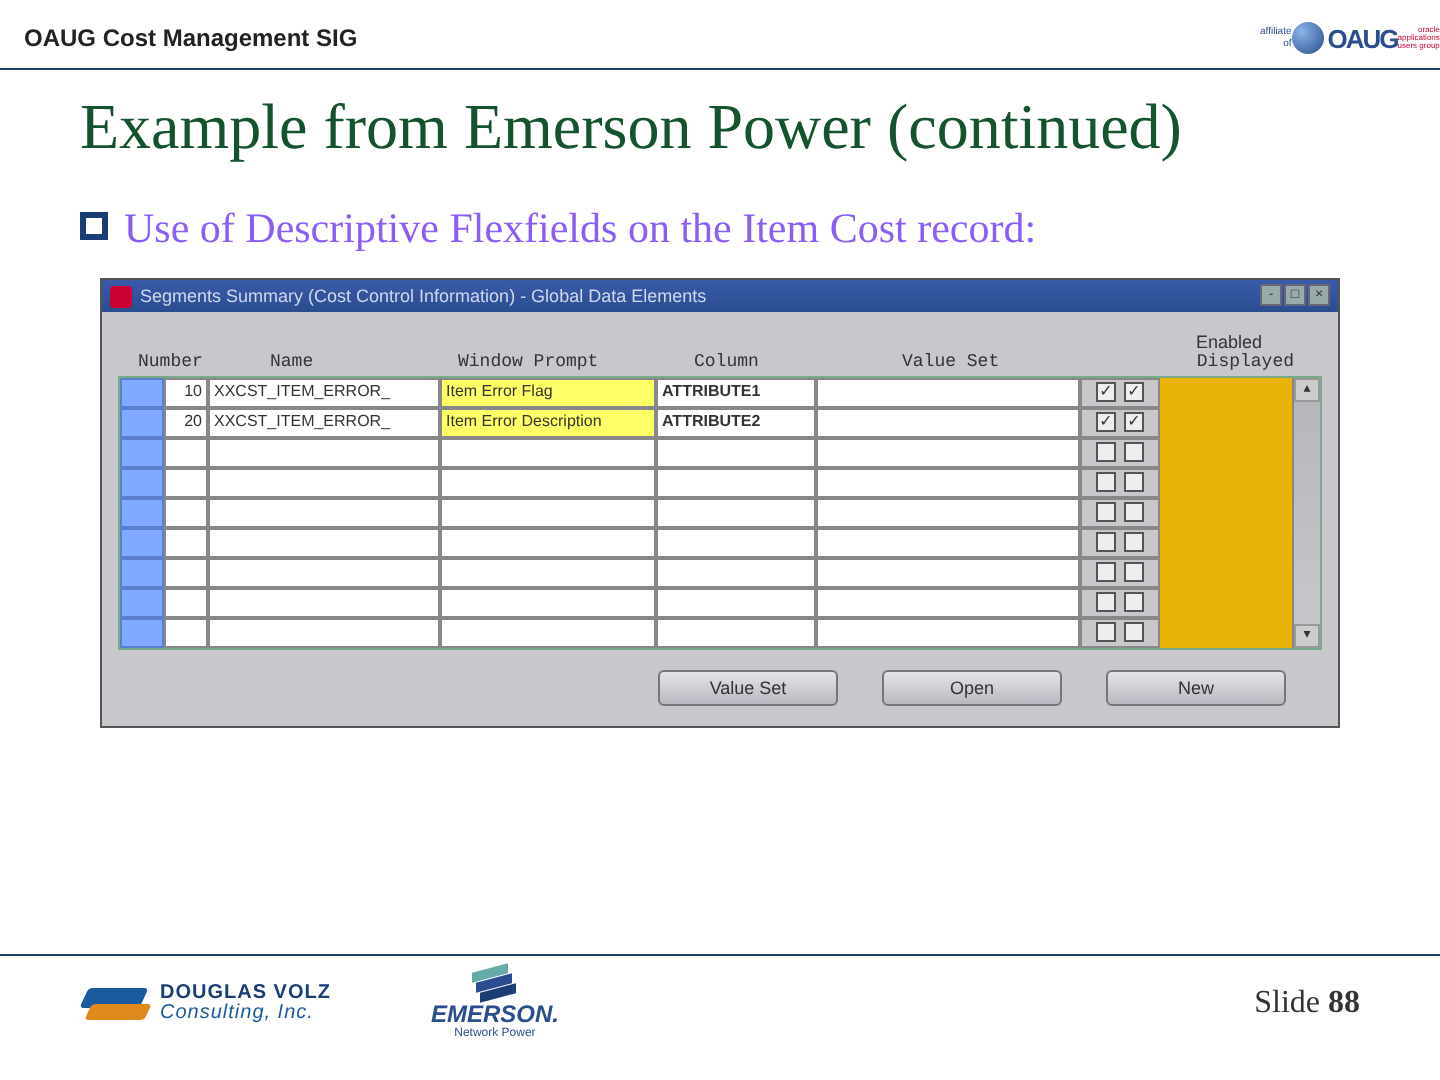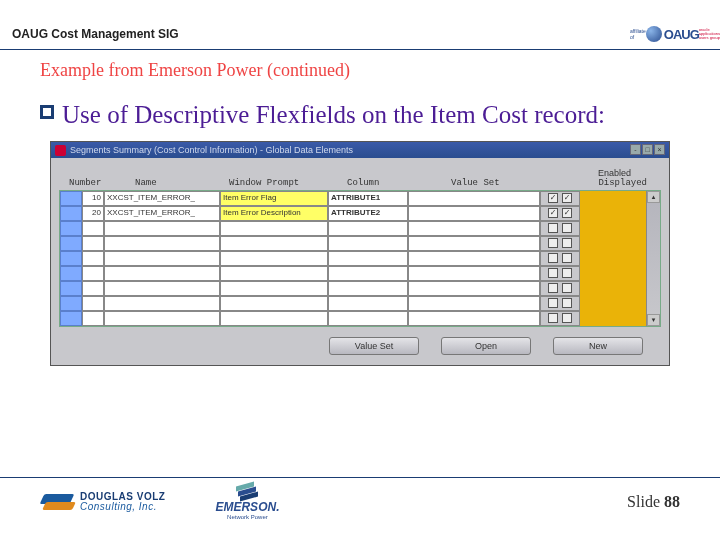--- a/index.html
+++ b/index.html
@@ -1,30 +1,30 @@
 <!DOCTYPE html>
 <html><head>
 <meta charset="utf-8">
 <style>
   * { box-sizing: border-box; margin: 0; padding: 0; }
   body { width: 720px; height: 540px; font-family: Georgia, 'Times New Roman', serif; background: #fff; position: relative; }
-  .topbar { display: flex; justify-content: space-between; align-items: center; padding: 21px 12px 2px 12px; }
+  .topbar { display: flex; justify-content: space-between; align-items: center; padding: 6px 12px 2px 12px; text-align: right; }
   .topbar-title { font-size: 12px; font-weight: bold; font-family: Arial, sans-serif; color: #222; }
   .logo-oaug { width: 78px; height: 26px; display: flex; flex-direction: row; align-items: center; }
   .logo-oaug .aff { font-size: 5px; font-family: Arial, sans-serif; color: #2a4d8f; }
   .logo-oaug .mid { display: flex; align-items: center; gap: 2px; }
   .logo-oaug .globe { width: 16px; height: 16px; border-radius: 50%; background: radial-gradient(circle at 30% 30%, #8ab4e8, #2a4d8f); }
   .logo-oaug .txt { font-family: Arial, sans-serif; font-weight: bold; font-size: 13px; color: #2a4d8f; letter-spacing: -1px; }
   .logo-oaug .tag { font-size: 4px; font-family: Arial, sans-serif; color: #c03; line-height: 4px; }
   .rule { height: 1px; background: #1a3d73; margin: 0 0 10px 0; }
   .content { padding: 0 40px; }
-  .slide-title { font-size: 18px; color: #ef4444; font-weight: normal; margin-bottom: 20px; }
+  .slide-title { font-size: 32px; color: #14532d; font-weight: normal; margin-bottom: 20px; }
   .bullet-row { display: flex; align-items: flex-start; gap: 8px; margin-bottom: 12px; }
   .bullet-sq { width: 14px; height: 14px; border: 3px solid #1a3d73; margin-top: 4px; flex-shrink: 0; }
-  .bullet-text { font-size: 25px; color: #4c1d95; }
+  .bullet-text { font-size: 21px; color: #8b5cf6; }
   .screenshot { width: 620px; height: 225px; margin: 0 auto; border: 1px solid #555; background: #c8c8cc; font-family: Tahoma, Arial, sans-serif; font-size: 9px; color: #333; }
   .ss-titlebar { height: 16px; background: linear-gradient(#3a5aa8, #2a4d8f); display: flex; align-items: center; padding: 0 4px; color: #cfd8ec; position: relative; }
   .ss-titlebar .oicon { width: 11px; height: 11px; background: #c03; border-radius: 2px; margin-right: 4px; }
   .ss-titlebar .wtitle { font-size: 9px; }
   .ss-titlebar .wbtns { position: absolute; right: 4px; top: 2px; display: flex; gap: 1px; }
   .ss-titlebar .wbtn { width: 11px; height: 11px; background: #9aa; border: 1px solid #667; font-size: 7px; line-height: 9px; text-align: center; color: #333; }
   .ss-body { padding: 10px 8px 8px 8px; height: calc(100% - 16px); display: flex; flex-direction: column; }
   .hdr-top { display: flex; margin-left: 44px; position: relative; height: 10px; }
   .hdr-top .h3 { position: absolute; right: 30px; }
   .hdr-bot { display: flex; margin-left: 0; position: relative; height: 12px; }

